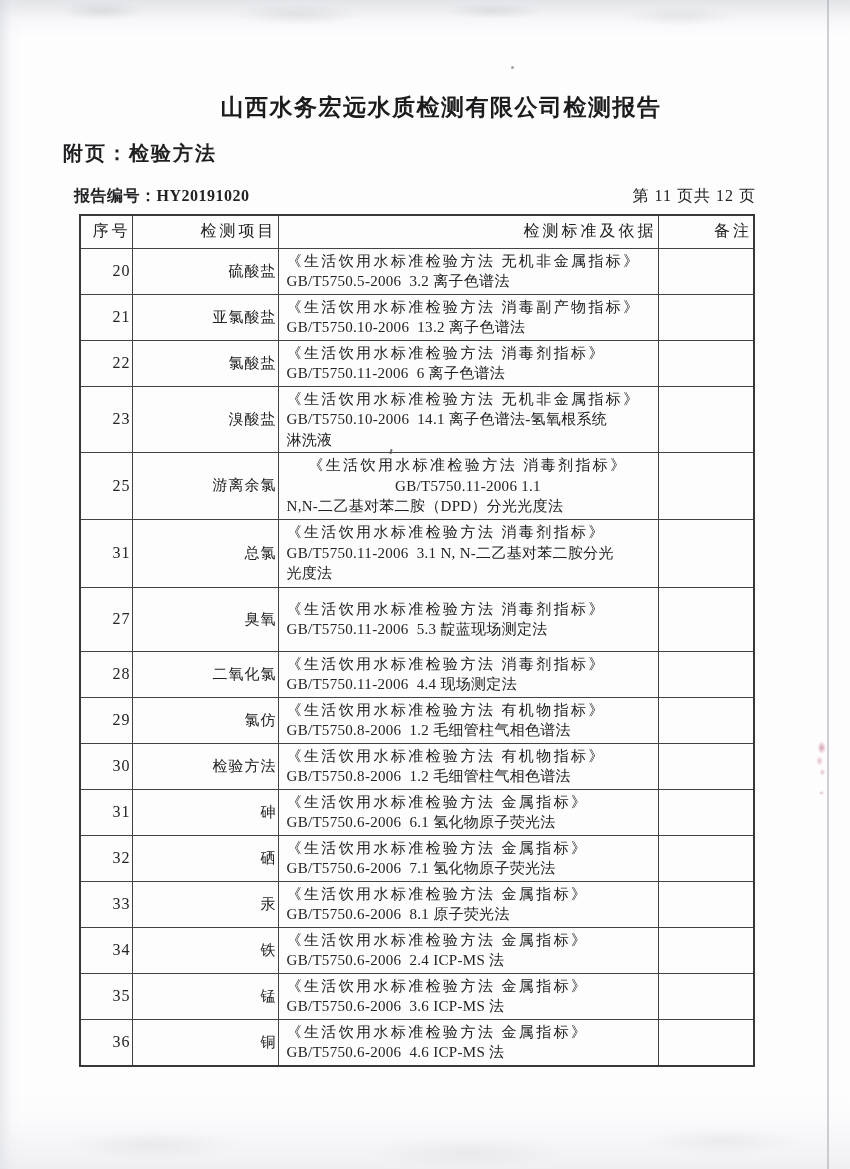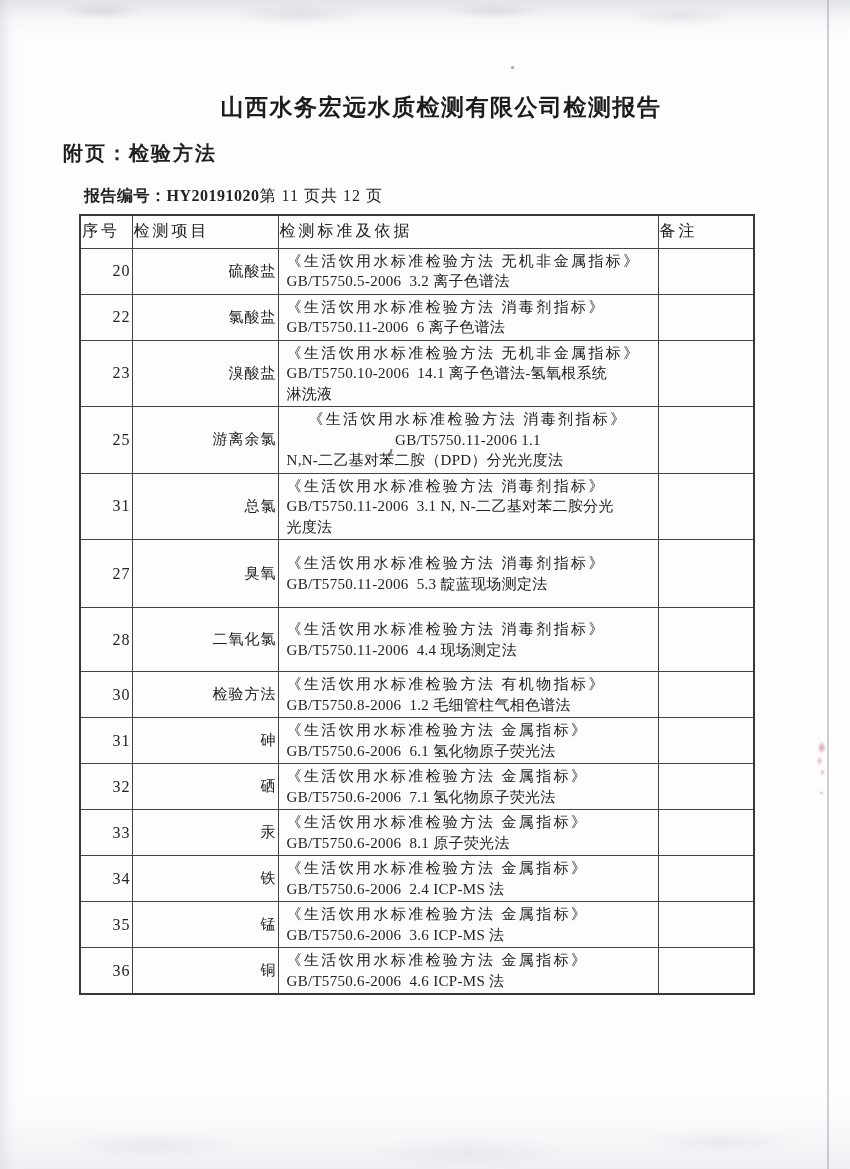--- a/index.html
+++ b/index.html
@@ -76,23 +76,23 @@
     text-align: center;
     font-size: 23px; font-weight: 700; letter-spacing: 1.5px;
     color: #1c1c1e;
   }
   .doc-subtitle {
     position: absolute; left: 63px; top: 140px;
     font-size: 20px; font-weight: 700; letter-spacing: 2px;
     color: #1f1f21;
   }
   .meta-row {
-    position: absolute; left: 84px; top: 186px; width: 682px;
+    position: absolute; left: 74px; top: 186px; width: 682px;
     font-size: 16px; color: #232325;
-    display: flex; justify-content: flex-start;
+    display: flex; justify-content: space-between;
   }
   .report-no { letter-spacing: .5px; font-weight: 600; }
   .page-indicator { letter-spacing: 1px; }
 
   
   .method-table {
     position: absolute; left: 79px; top: 214px;
     width: 674px;
     border-collapse: collapse;
     table-layout: fixed;
@@ -105,21 +105,21 @@
     overflow: hidden;
   }
   .method-table thead tr { height: 33px; }
   .method-table tbody tr { height: 44px; }
   .method-table tbody tr:nth-child(4) { height: 64px; }
   .method-table tbody tr:nth-child(6) { height: 68px; }
   .method-table tbody tr:nth-child(7) { height: 64px; }
 
   .method-table th {
     font-size: 16px; font-weight: 500; letter-spacing: 3px;
-    text-align: left; color: #232325;
+    text-align: right; color: #232325;
   }
   td.c-no {
     text-align: right; font-size: 16px; letter-spacing: 1px; color: #232325;
   }
   td.c-item {
     text-align: right; font-size: 15px; letter-spacing: 1px; color: #232325;
   }
   td.c-std { padding: 2px 8px; }
   .std-line {
     font-size: 15px; line-height: 20.5px;
@@ -167,20 +167,29 @@
       <tr>
         <td class="c-no">20</td>
         <td class="c-item">硫酸盐</td>
         <td class="c-std">
           <div class="std-line ls">《生活饮用水标准检验方法 无机非金属指标》</div>
           <div class="std-line">GB/T5750.5-2006  3.2 离子色谱法</div>
         </td>
         <td class="c-remark"></td>
       </tr>
       <tr>
+        <td class="c-no">21</td>
+        <td class="c-item">亚氯酸盐</td>
+        <td class="c-std">
+          <div class="std-line ls">《生活饮用水标准检验方法 消毒副产物指标》</div>
+          <div class="std-line">GB/T5750.10-2006  13.2 离子色谱法</div>
+        </td>
+        <td class="c-remark"></td>
+      </tr>
+      <tr>
         <td class="c-no">22</td>
         <td class="c-item">氯酸盐</td>
         <td class="c-std">
           <div class="std-line ls">《生活饮用水标准检验方法 消毒剂指标》</div>
           <div class="std-line">GB/T5750.11-2006  6 离子色谱法</div>
         </td>
         <td class="c-remark"></td>
       </tr>
       <tr>
         <td class="c-no">23</td>
@@ -224,20 +233,29 @@
       <tr>
         <td class="c-no">28</td>
         <td class="c-item">二氧化氯</td>
         <td class="c-std">
           <div class="std-line ls">《生活饮用水标准检验方法 消毒剂指标》</div>
           <div class="std-line">GB/T5750.11-2006  4.4 现场测定法</div>
         </td>
         <td class="c-remark"></td>
       </tr>
       <tr>
+        <td class="c-no">29</td>
+        <td class="c-item">氯仿</td>
+        <td class="c-std">
+          <div class="std-line ls">《生活饮用水标准检验方法 有机物指标》</div>
+          <div class="std-line">GB/T5750.8-2006  1.2 毛细管柱气相色谱法</div>
+        </td>
+        <td class="c-remark"></td>
+      </tr>
+      <tr>
         <td class="c-no">30</td>
         <td class="c-item">检验方法</td>
         <td class="c-std">
           <div class="std-line ls">《生活饮用水标准检验方法 有机物指标》</div>
           <div class="std-line">GB/T5750.8-2006  1.2 毛细管柱气相色谱法</div>
         </td>
         <td class="c-remark"></td>
       </tr>
       <tr>
         <td class="c-no">31</td>

